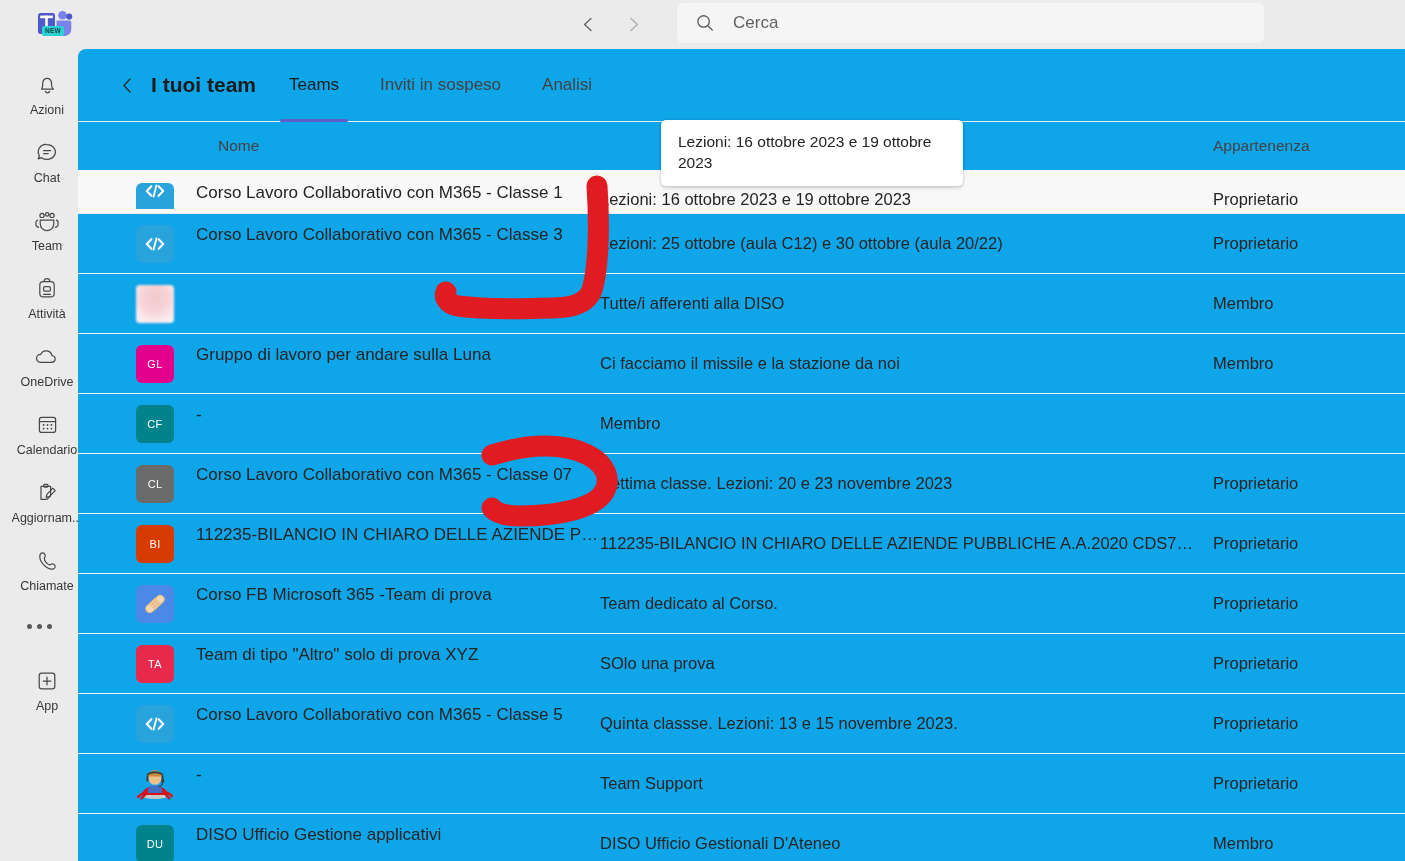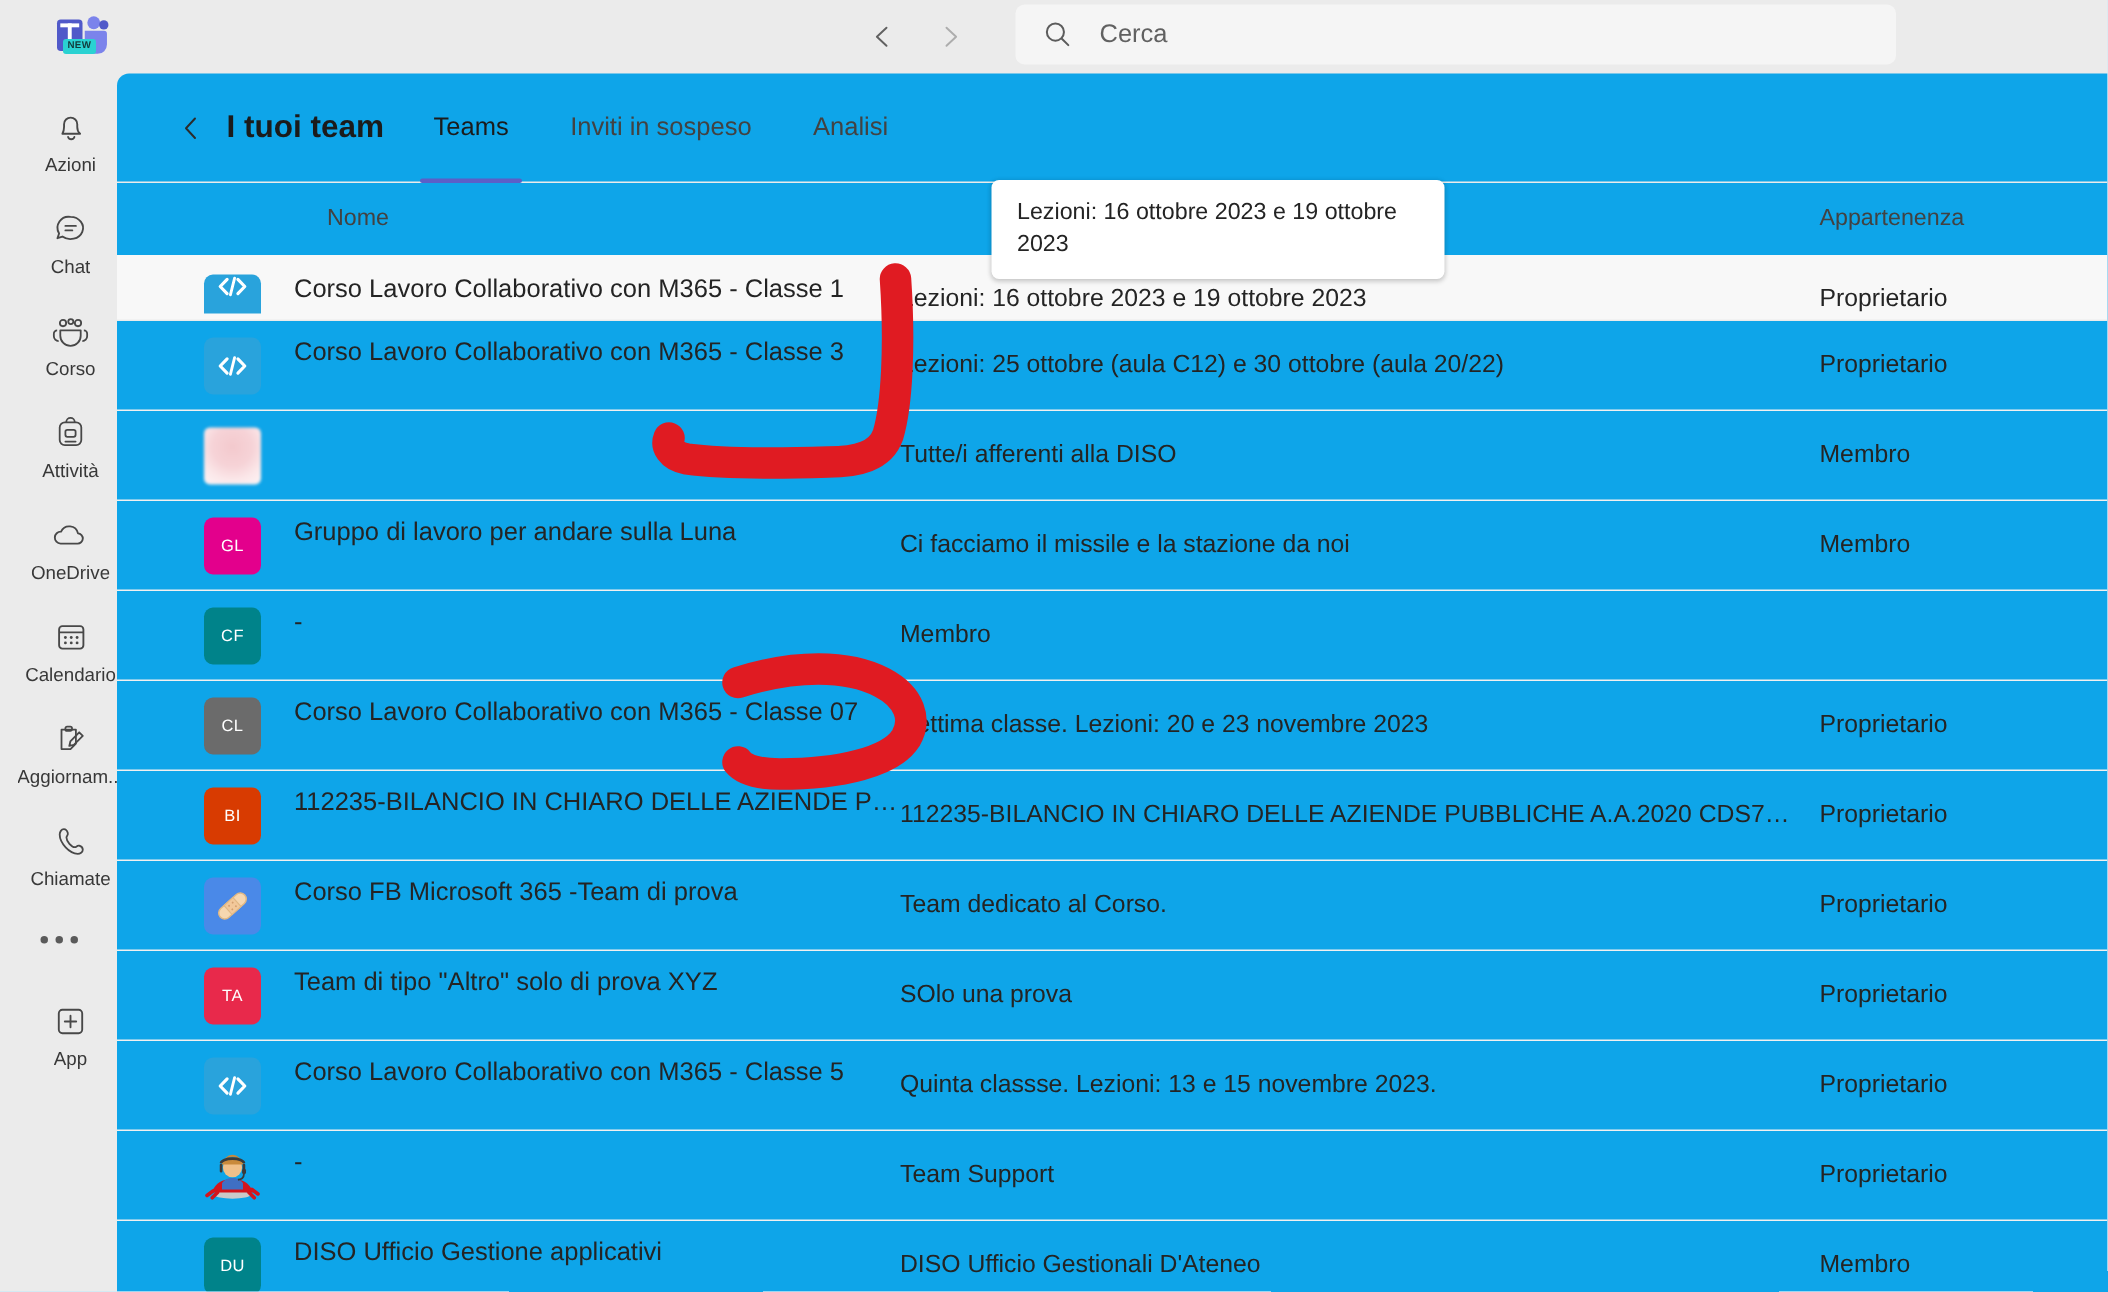--- a/index.html
+++ b/index.html
@@ -301,21 +301,21 @@
       <span class="ri-icon">
         <svg width="28" height="26" viewBox="0 0 28 26">
           <circle cx="9" cy="7.4" r="2.1" fill="none" stroke="#484848" stroke-width="1.2"></circle>
           <circle cx="14.2" cy="6.4" r="1.7" fill="none" stroke="#484848" stroke-width="1.2"></circle>
           <circle cx="19" cy="7.4" r="2.1" fill="none" stroke="#484848" stroke-width="1.2"></circle>
           <path d="M7.2 12.2h13.6v3.6a6.8 6.8 0 0 1-13.6 0z" fill="none" stroke="#484848" stroke-width="1.2" stroke-linejoin="round"></path>
           <path d="M5.1 12.2a2.2 2.2 0 0 0-2.2 2.2v1.8a3.2 3.2 0 0 0 3.2 3.2" fill="none" stroke="#484848" stroke-width="1.2"></path>
           <path d="M22.9 12.2a2.2 2.2 0 0 1 2.2 2.2v1.8a3.2 3.2 0 0 1-3.2 3.2" fill="none" stroke="#484848" stroke-width="1.2"></path>
         </svg>
       </span>
-      <span class="ri-label">Corso</span>
+      <span class="ri-label">Team</span>
     </div>
 
     <div class="rail-item">
       <span class="ri-icon">
         <svg width="24" height="26" viewBox="0 0 24 26">
           <path d="M9.2 5.4a2.8 2.8 0 0 1 5.6 0" fill="none" stroke="#484848" stroke-width="1.2"></path>
           <rect x="4.8" y="5.6" width="14.4" height="15.2" rx="3.4" fill="none" stroke="#484848" stroke-width="1.2"></rect>
           <rect x="8.6" y="10.6" width="6.8" height="4.6" rx="1.3" fill="none" stroke="#484848" stroke-width="1.2"></rect>
           <path d="M8.6 18.4h6.8" stroke="#484848" stroke-width="1.2" stroke-linecap="round"></path>
         </svg>

